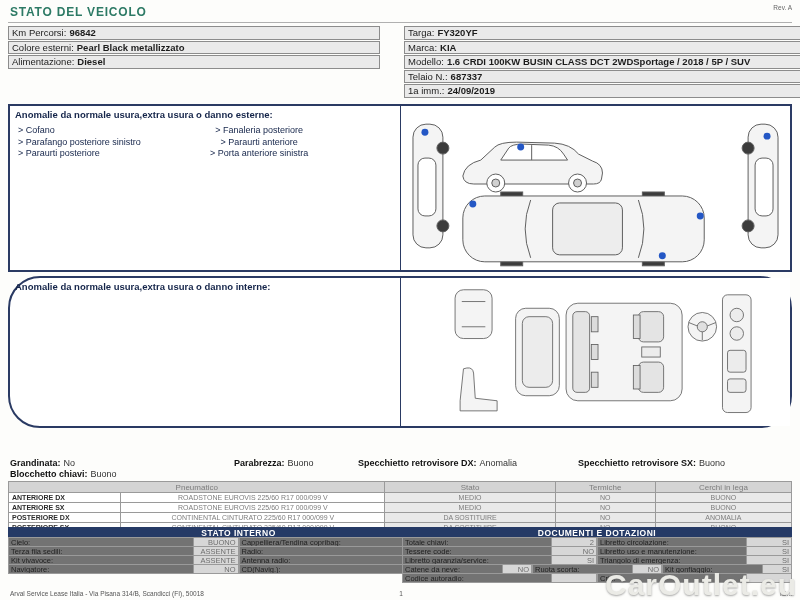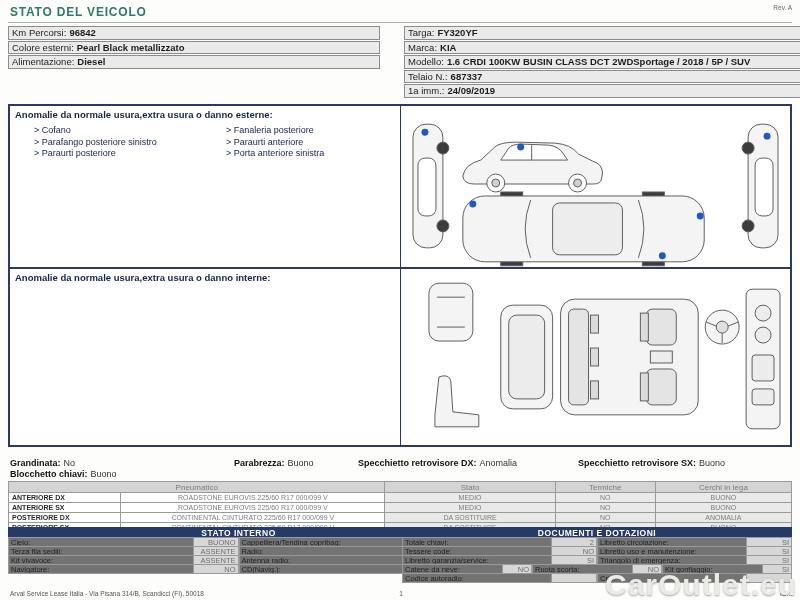--- a/index.html
+++ b/index.html
@@ -8,25 +8,25 @@
   .title{position:absolute;left:10px;top:5px;font-size:12px;font-weight:bold;color:#2d7a65;letter-spacing:.8px;}
   .rev{position:absolute;right:8px;top:4px;font-size:6.5px;color:#666;}
   .rule{position:absolute;left:8px;right:8px;top:22px;border-top:1px solid #b0b0b0;}
   .fields{position:absolute;display:flex;flex-direction:column;gap:1px;}
   .fields.left{left:8px;top:26px;width:372px;}
   .fields.right{left:404px;top:26px;width:468px;}
   .frow{border:1px solid #8c8c8c;background:#eaeaea;font-size:9.5px;line-height:11.5px;padding:0 3px;}
   .fvalue{font-weight:bold;margin-left:3px;}
   .box{position:absolute;left:8px;width:784px;border:2px solid #2a3a63;background:#fff;}
   .box.exterior{top:104px;height:168px;}
-  .box.interior{top:267px;height:180px;}
+  .box.interior{top:276px;height:152px;border-radius:32px;}
   .box-title{position:absolute;left:5px;top:3px;font-size:9.5px;font-weight:bold;color:#15254a;}
-  .dmg-col{position:absolute;top:19px;font-size:9px;color:#15254a;line-height:11.5px;white-space:nowrap;margin-left:16px;}
+  .dmg-col{position:absolute;top:19px;font-size:9px;color:#15254a;line-height:11.5px;white-space:nowrap;}
   .dmg-col.c1{left:8px;}
-  .dmg-col.c2{left:200px;}
+  .dmg-col.c2{left:200px;text-align:center;}
   .diagram{position:absolute;right:0;top:0;bottom:0;width:390px;border-left:1px solid #2a3a63;background:#fff;}
   .diagram svg{display:block;width:100%;height:100%;}
   .cond{position:absolute;font-size:9px;white-space:nowrap;}
   .cond .clabel{font-weight:bold;color:#111;}
   .cond .cvalue{color:#333;margin-left:3px;}
   table.tyres{position:absolute;left:8px;top:481px;width:784px;border-collapse:collapse;table-layout:fixed;}
   table.tyres th,table.tyres td{border:1px solid #9a9a9a;overflow:hidden;white-space:nowrap;}
   table.tyres th{background:#d4d4d4;color:#7d7d7d;font-size:8px;font-weight:normal;height:11px;text-align:center;}
   table.tyres td{font-size:7px;height:9px;line-height:9px;text-align:center;color:#7d7d7d;}
   table.tyres td.pos{font-weight:bold;color:#2c2c2c;text-align:left;padding-left:3px;background:#fff;}

